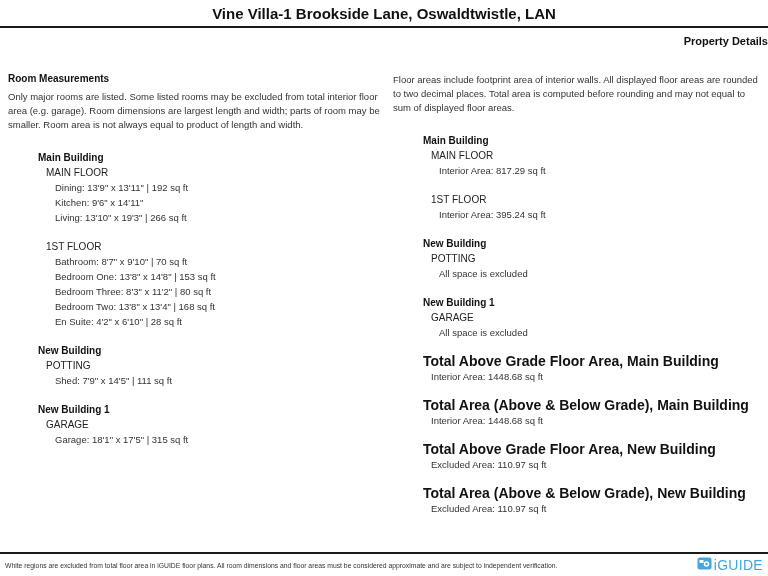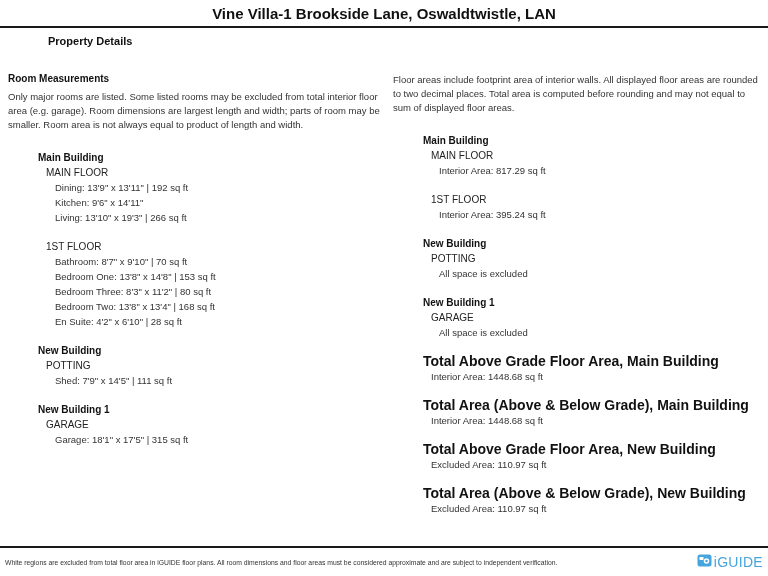--- a/index.html
+++ b/index.html
@@ -10,21 +10,21 @@
     color: #2b2b2b;
     position: relative;
     overflow: hidden;
   }
   .title {
     font-size: 15px; font-weight: bold; text-align: center;
     padding-top: 5px; color: #111;
   }
   .header-rule { border: none; border-top: 2px solid #1a1a1a; margin: 4px 0 0 0; }
   .subtitle {
-    font-size: 11px; font-weight: bold; text-align: left;
+    font-size: 11px; font-weight: bold; text-align: right;
     margin-top: 7px; color: #111; padding-left: 48px;
   }
   .content { display: flex; margin-top: 26px; }
   .col { box-sizing: border-box; }
   .col-left  { width: 388px; padding-left: 8px; }
   .col-right { width: 380px; padding-left: 5px; }
   .col-heading { font-size: 10px; font-weight: bold; color: #111; margin-bottom: 6px; }
   .col-desc { font-size: 9.5px; line-height: 14px; color: #333; }
   .col-left  .col-desc { width: 376px; }
   .col-right .col-desc { width: 366px; }
@@ -32,21 +32,21 @@
   .building-name { font-size: 10px; font-weight: bold; line-height: 15px; color: #111; }
   .floor { margin-bottom: 14px; }
   .floor-name { font-size: 10px; line-height: 15px; padding-left: 8px; color: #222; }
   .room-line { font-size: 9.5px; line-height: 15px; padding-left: 17px; color: #333; }
   .fa-detail { font-size: 9.5px; line-height: 15px; padding-left: 16px; color: #333; }
   .building.mb-extra { margin-bottom: 14px; }
   .total { margin-bottom: 14px; }
   .total-name { font-size: 14px; font-weight: bold; line-height: 15px; color: #111; }
   .total-detail { font-size: 9.5px; line-height: 15px; padding-left: 8px; color: #333; }
   .footer {
-    position: absolute; left: 0; right: 0; bottom: 0; height: 30px;
+    position: absolute; left: 0; right: 0; bottom: 0; height: 24px;
     border-top: 2px solid #1a1a1a;
     display: flex; align-items: center; justify-content: space-between;
     padding: 0 5px; box-sizing: border-box; background: #fff;
   }
   .disclaimer { font-size: 6.8px; color: #333; }
   .logo { display: flex; align-items: center; gap: 2px; }
   .logo-text { font-size: 14px; color: #45a5dc; letter-spacing: 0.3px; }
 </style>
 </head>
 <body>

